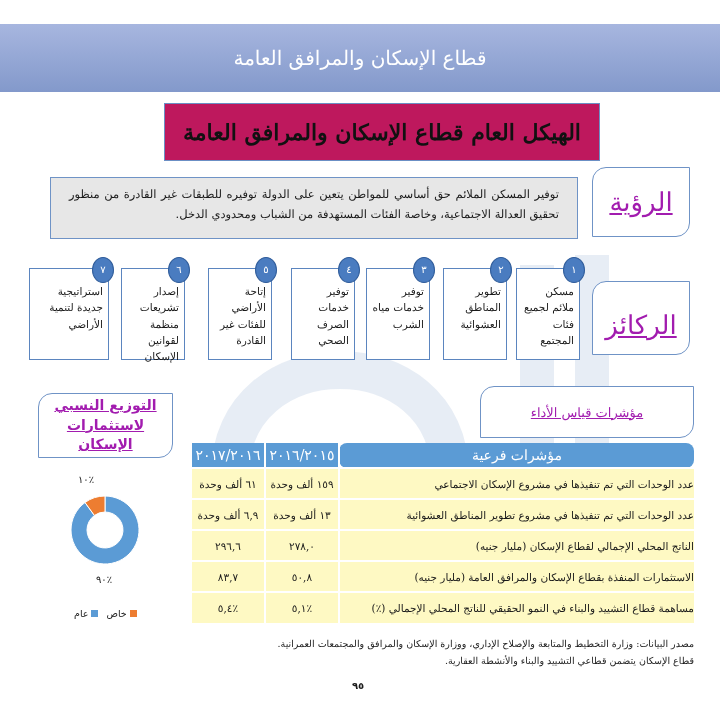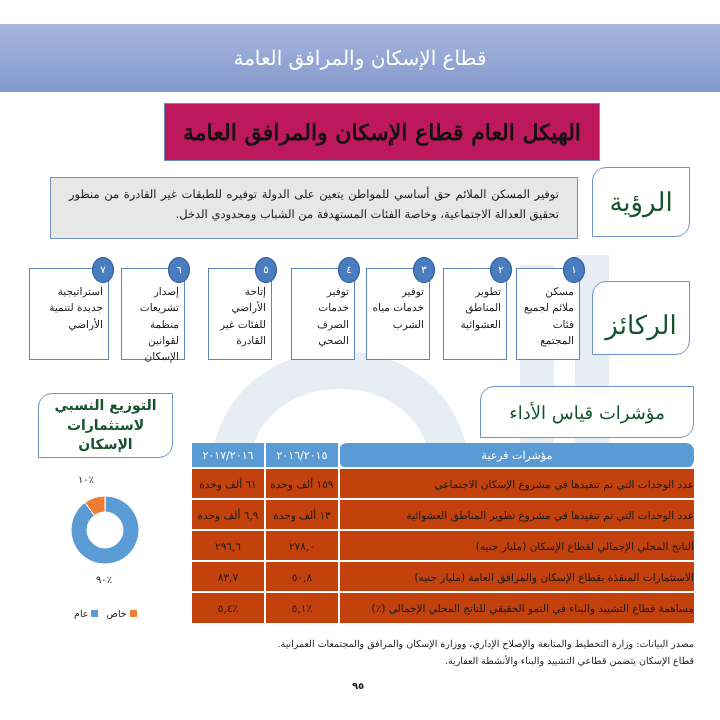--- a/index.html
+++ b/index.html
@@ -18,27 +18,27 @@
     border: 1.5px solid #6b8fc4; background: #be185d;
     display: flex; align-items: center; justify-content: center; margin-left: 24px;
   }
   .main-title { font-family: "DejaVu Serif", serif; font-size: 22px; font-weight: bold; color: #111; }
 
   .label-box {
     position: absolute; background: #fff; border: 1.5px solid #6f93c6;
     border-radius: 14px 0 14px 0;
     display: flex; align-items: center; justify-content: center; text-align: center;
   }
-  .label-box .lbl { font-family: "DejaVu Serif", serif; color: #14532d; }
+  .label-box .lbl { font-family: "DejaVu Serif", serif; color: #a21caf; text-decoration: underline; }
   .vision-label { left: 592px; top: 167px; width: 98px; height: 70px; }
   .vision-label .lbl { font-size: 26px; }
   .pillars-label { left: 592px; top: 281px; width: 98px; height: 74px; }
   .pillars-label .lbl { font-size: 26px; margin-top: 13px; }
   .kpi-label { left: 480px; top: 386px; width: 214px; height: 52px; }
-  .kpi-label .lbl { font-size: 18px; }
+  .kpi-label .lbl { font-size: 13px; }
   .dist-label { left: 38px; top: 393px; width: 135px; height: 65px; }
   .dist-label .lbl { font-size: 14px; font-weight: bold; line-height: 1.4; font-family: "DejaVu Sans", sans-serif; }
 
   .vision-text-box {
     position: absolute; left: 50px; top: 177px; width: 528px; height: 62px;
     background: #e7e7e7; border: 1.5px solid #6f93c6;
     padding: 6px 18px; font-size: 11.5px; line-height: 1.75; text-align: justify;
     font-family: "DejaVu Serif", serif;
   }
 
@@ -61,25 +61,25 @@
     position: absolute; left: 200px; top: 520px; font-size: 34px; font-weight: bold;
     color: rgba(150,175,205,0.45); direction: ltr; letter-spacing: 1px; pointer-events: none;
     font-family: "Liberation Sans", sans-serif;
   }
 
   table.kpi {
     position: absolute; left: 190px; top: 443px; width: 504px;
     border-collapse: collapse; font-family: "DejaVu Serif", serif;
   }
   table.kpi th {
-    background: #5b9bd5; color: #fff; font-weight: normal; font-size: 11px; height: 25px;
+    background: #5b9bd5; color: #fff; font-weight: normal; font-size: 14px; height: 25px;
     border-left: 2px solid #fff; text-align: center;
   }
   table.kpi td {
-    background: #c2410c; font-size: 10.5px; height: 31px; border-top: 2px solid #fff; border-left: 2px solid #fff;
+    background: #fef9c3; font-size: 10.5px; height: 31px; border-top: 2px solid #fff; border-left: 2px solid #fff;
   }
   table.kpi td.ind { text-align: right; padding-right: 0; }
   table.kpi td.val { text-align: center; }
   .col-ind { width: 356px; border-radius: 8px; }
   .col-val { width: 74px; }
 
   .donut-wrap { position: absolute; left: 60px; top: 470px; width: 90px; height: 140px; }
   .donut-lbl { position: absolute; font-size: 10px; font-family: "DejaVu Serif", serif; }
   .legend { position: absolute; left: 74px; top: 608px; display: flex; gap: 8px; font-size: 9.5px; align-items: center; }
   .legend-item { display: flex; align-items: center; gap: 3px; }

